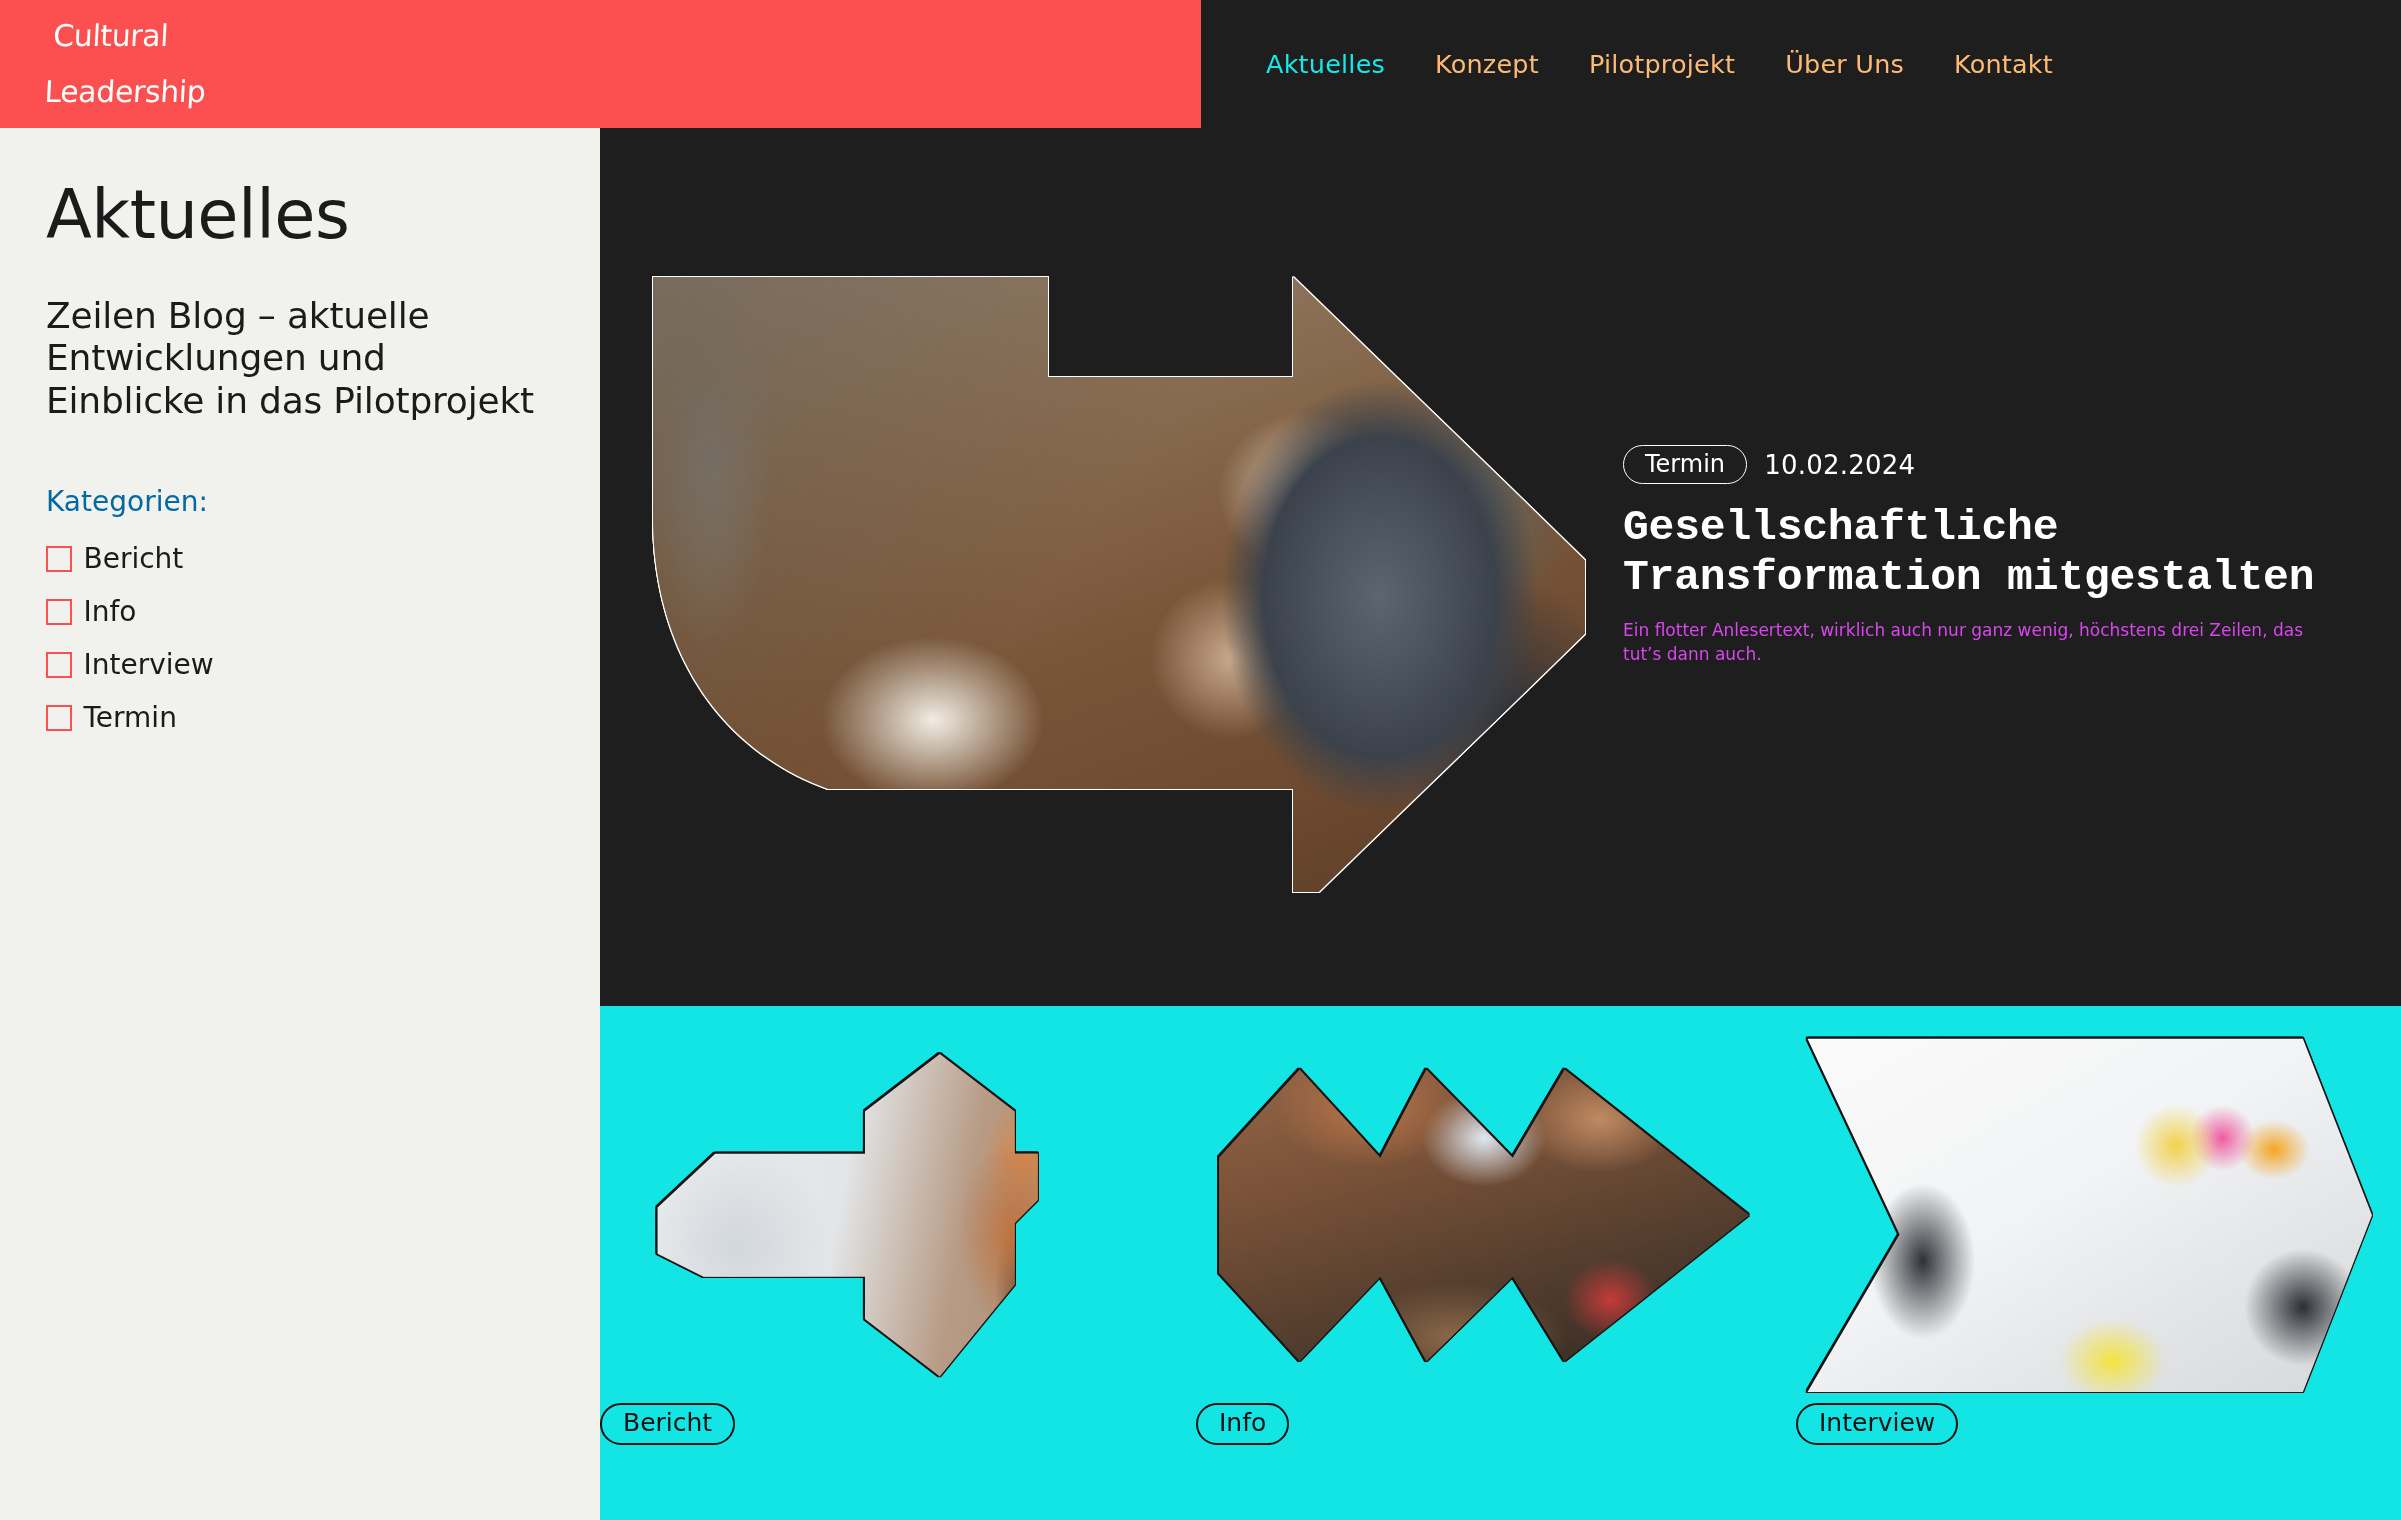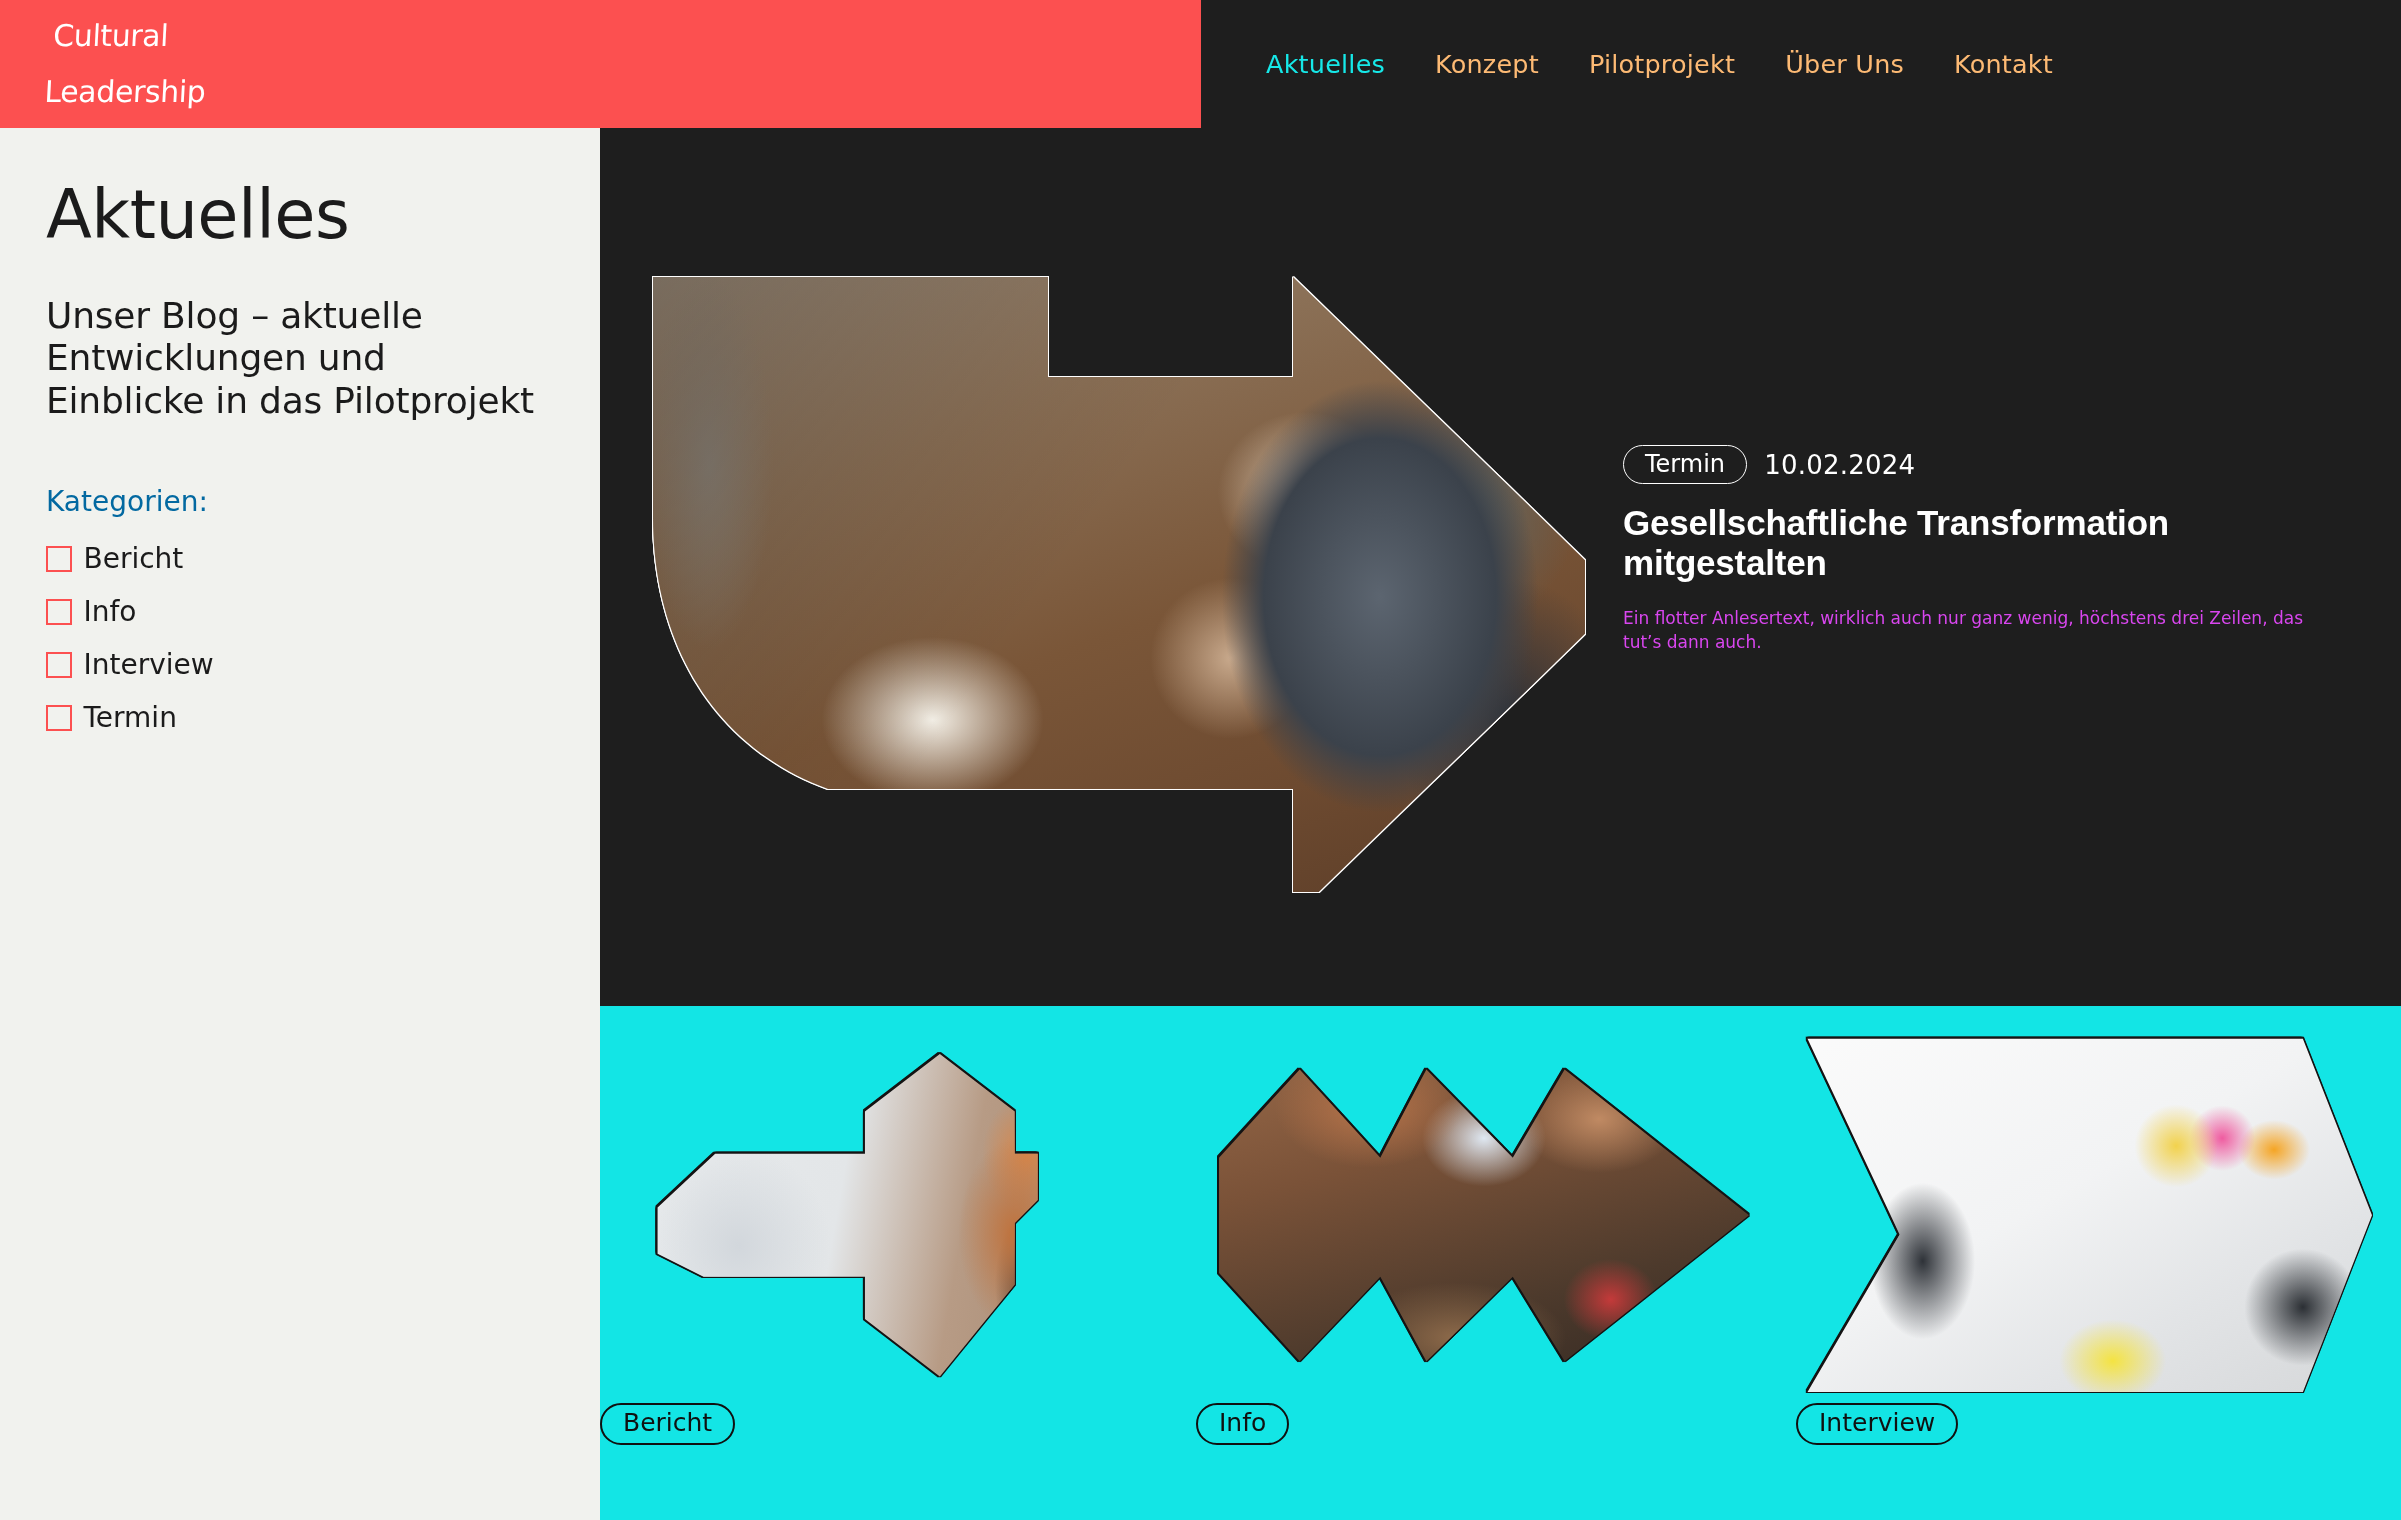--- a/index.html
+++ b/index.html
@@ -167,25 +167,25 @@
   .meta-date {
     color: #ffffff;
     font-family: "DejaVu Sans", sans-serif;
     font-size: 26px;
     margin-left: 17.3px;
     letter-spacing: 0.2px;
     text-align: center;
   }
   .feature-title {
     color: #ffffff;
-    font-family: Liberation Sans, sans-serif;
-    font-size: 35px;
+    font-family: Liberation Mono, monospace;
+    font-size: 43px;
     line-height: 1.14;
     letter-spacing: -0.2px;
-    margin-bottom: 23px;
+    margin-bottom: 16px;
     max-width: 759px;
   }
   .feature-lead {
     color: #d946ef;
     font-family: "DejaVu Sans", sans-serif;
     font-size: 17px;
     line-height: 1.42;
     max-width: 692px;
   }
 
@@ -291,21 +291,21 @@
       <a class="nav-item" href="#">Über Uns</a>
       <a class="nav-item" href="#">Kontakt</a>
     </nav>
 
   </div>
 
   <aside class="sidebar">
 
     <h1 class="page-title">Aktuelles</h1>
 
-    <p class="blog-intro">Unser Blog – aktuelle Entwicklungen und Einblicke in das Pilotprojekt</p>
+    <p class="blog-intro">Zeilen Blog – aktuelle Entwicklungen und Einblicke in das Pilotprojekt</p>
 
     <div class="cat-heading">Kategorien:</div>
 
     <div class="cat-row">
       <span class="cat-box"></span>
       <span class="cat-label">Bericht</span>
     </div>
     <div class="cat-row">
       <span class="cat-box"></span>
       <span class="cat-label">Info</span>

